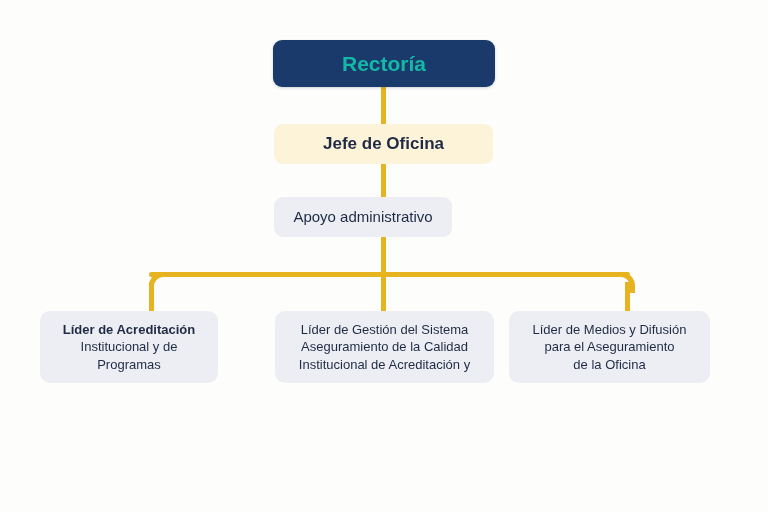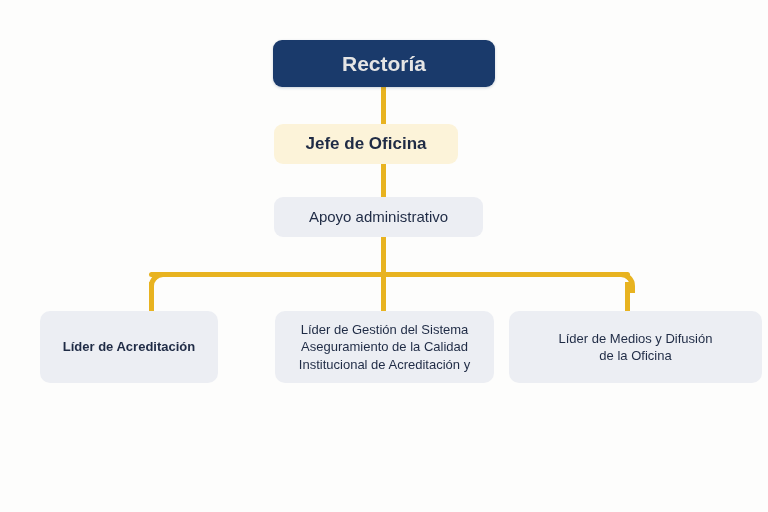--- a/index.html
+++ b/index.html
@@ -76,54 +76,54 @@
     text-align: center;
     border-radius: 10px;
     box-sizing: border-box;
     color: #1f2b45;
     line-height: 1.32;
   }
 
   #node-rectoria {
     left: 273px; top: 40px; width: 222px; height: 47px;
     background: #1a3a6b;
-    color: #e5e5e5;
+    color: #14b8a6;
     font-size: 21px;
     font-weight: bold;
     border-radius: 9px;
     box-shadow: 0 1px 3px rgba(26,58,107,0.22);
   }
 
   #node-jefe {
-    left: 274px; top: 124px; width: 184px; height: 40px;
+    left: 274px; top: 124px; width: 219px; height: 40px;
     background: #fcf3d9;
     font-size: 17px;
     font-weight: bold;
     border-radius: 9px;
   }
 
   #node-apoyo {
-    left: 274px; top: 197px; width: 209px; height: 40px;
+    left: 274px; top: 197px; width: 178px; height: 40px;
     background: #eceef3;
     font-size: 15px;
     font-weight: normal;
     border-radius: 9px;
   }
 
   .leaf {
     top: 311px;
     height: 72px;
     background: #eceef3;
     font-size: 13px;
     border-radius: 10px;
     padding: 4px 10px;
   }
   #leaf-acreditacion { left: 40px;  width: 178px; }
   #leaf-gestion      { left: 275px; width: 219px; }
-  #leaf-medios       { left: 509px; width: 253px; }
+  #leaf-medios       { left: 509px; width: 201px; }
 
   .leaf .lines { width: 100%; }
   .leaf .line-strong { font-weight: bold; }
   .leaf .line { display: block; }
 </style>
 </head>
 <body>
 
 <div id="chart-root">
 
@@ -145,31 +145,33 @@
     <span>Jefe de Oficina</span>
   </div>
 
   <div class="node" id="node-apoyo">
     <span>Apoyo administrativo</span>
   </div>
 
   <div class="node leaf" id="leaf-acreditacion">
     <span class="lines">
       <span class="line line-strong">Líder de Acreditación</span>
+      <span class="line">Institucional y de Programas</span>
     </span>
   </div>
 
   <div class="node leaf" id="leaf-gestion">
     <span class="lines">
       <span class="line">Líder de Gestión del Sistema</span>
       <span class="line">Aseguramiento de la Calidad</span>
       <span class="line">Institucional de Acreditación y</span>
     </span>
   </div>
 
   <div class="node leaf" id="leaf-medios">
     <span class="lines">
       <span class="line">Líder de Medios y Difusión</span>
+      <span class="line">para el Aseguramiento</span>
       <span class="line">de la Oficina</span>
     </span>
   </div>
 
 </div>
 
 </body></html>

